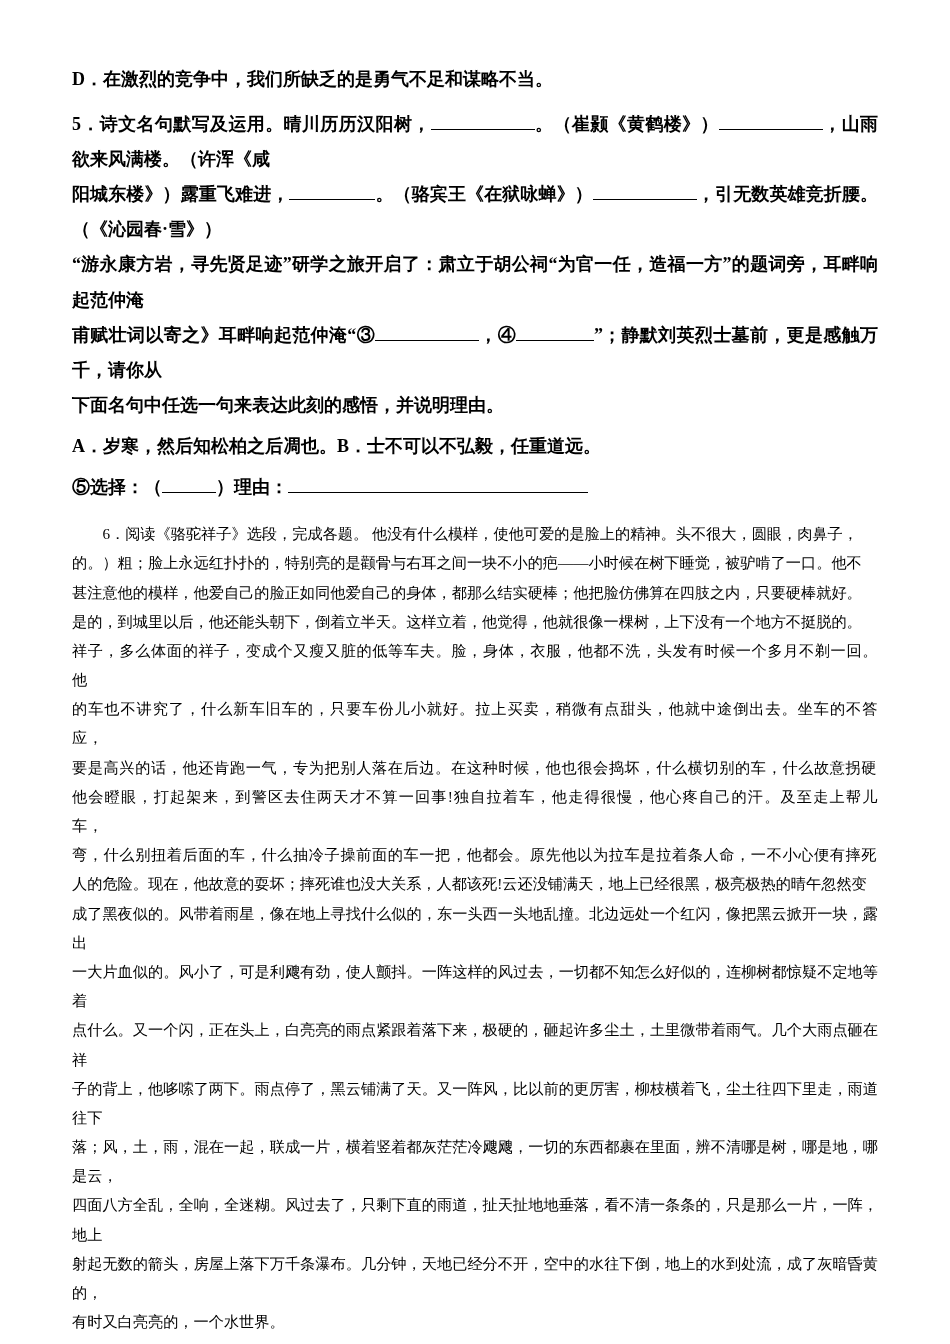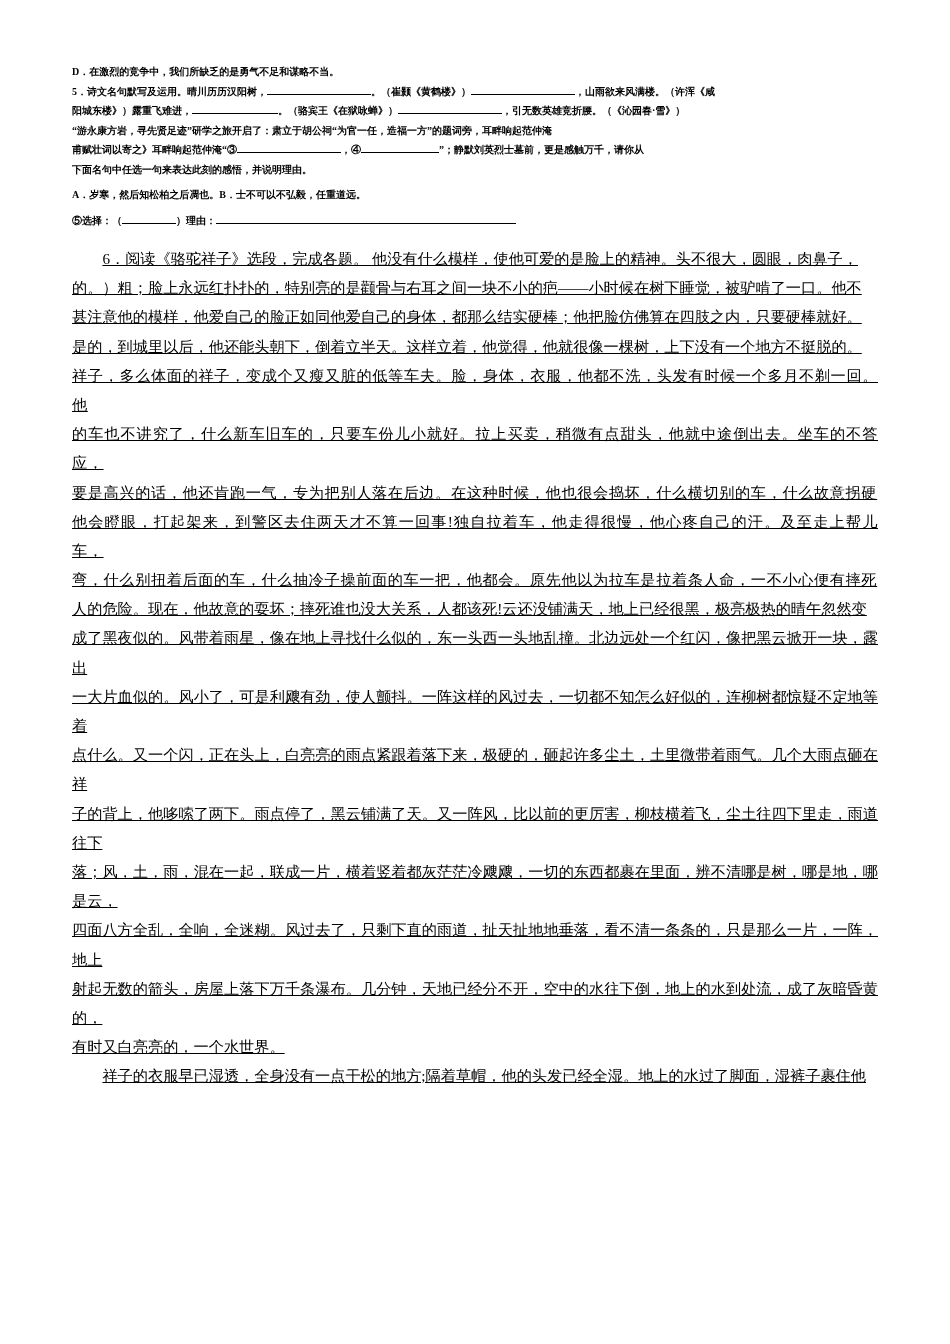--- a/index.html
+++ b/index.html
@@ -16,30 +16,30 @@
   }
   .page {
     position: relative;
     width: 950px;
     height: 1344px;
     box-sizing: border-box;
     padding: 62px 72px 40px 72px;
   }
   .q-bold {
     font-weight: bold;
-    font-size: 10px;
+    font-size: 18px;
     line-height: 1.95;
     text-align: justify;
     text-justify: inter-ideograph;
   }
   .blk {
     margin: 0;
   }
   .mt6 { margin-top: 6px; }
-  .mt10 { }
+  .mt10 { margin-top: 10px; }
   .mt14 { margin-top: 14px; }
   .indent2 { text-indent: 2em; }
   .u-blank {
     display: inline-block;
     border-bottom: 1px solid #000;
     vertical-align: baseline;
   }
   .b-short { width: 78px; }
   .b-mid { width: 86px; }
   .b-long { width: 104px; }
@@ -51,21 +51,20 @@
   }
   sup {
     font-size: 9px;
     vertical-align: super;
   }
   .body-text {
     font-size: 15.2px;
     line-height: 1.92;
     text-align: justify;
     text-justify: inter-ideograph;
-    text-decoration: underline;
   }
   .spaced {
     letter-spacing: 0.6px;
   }
 </style>
 </head>
 <body>
 
 <div class="page">
 

